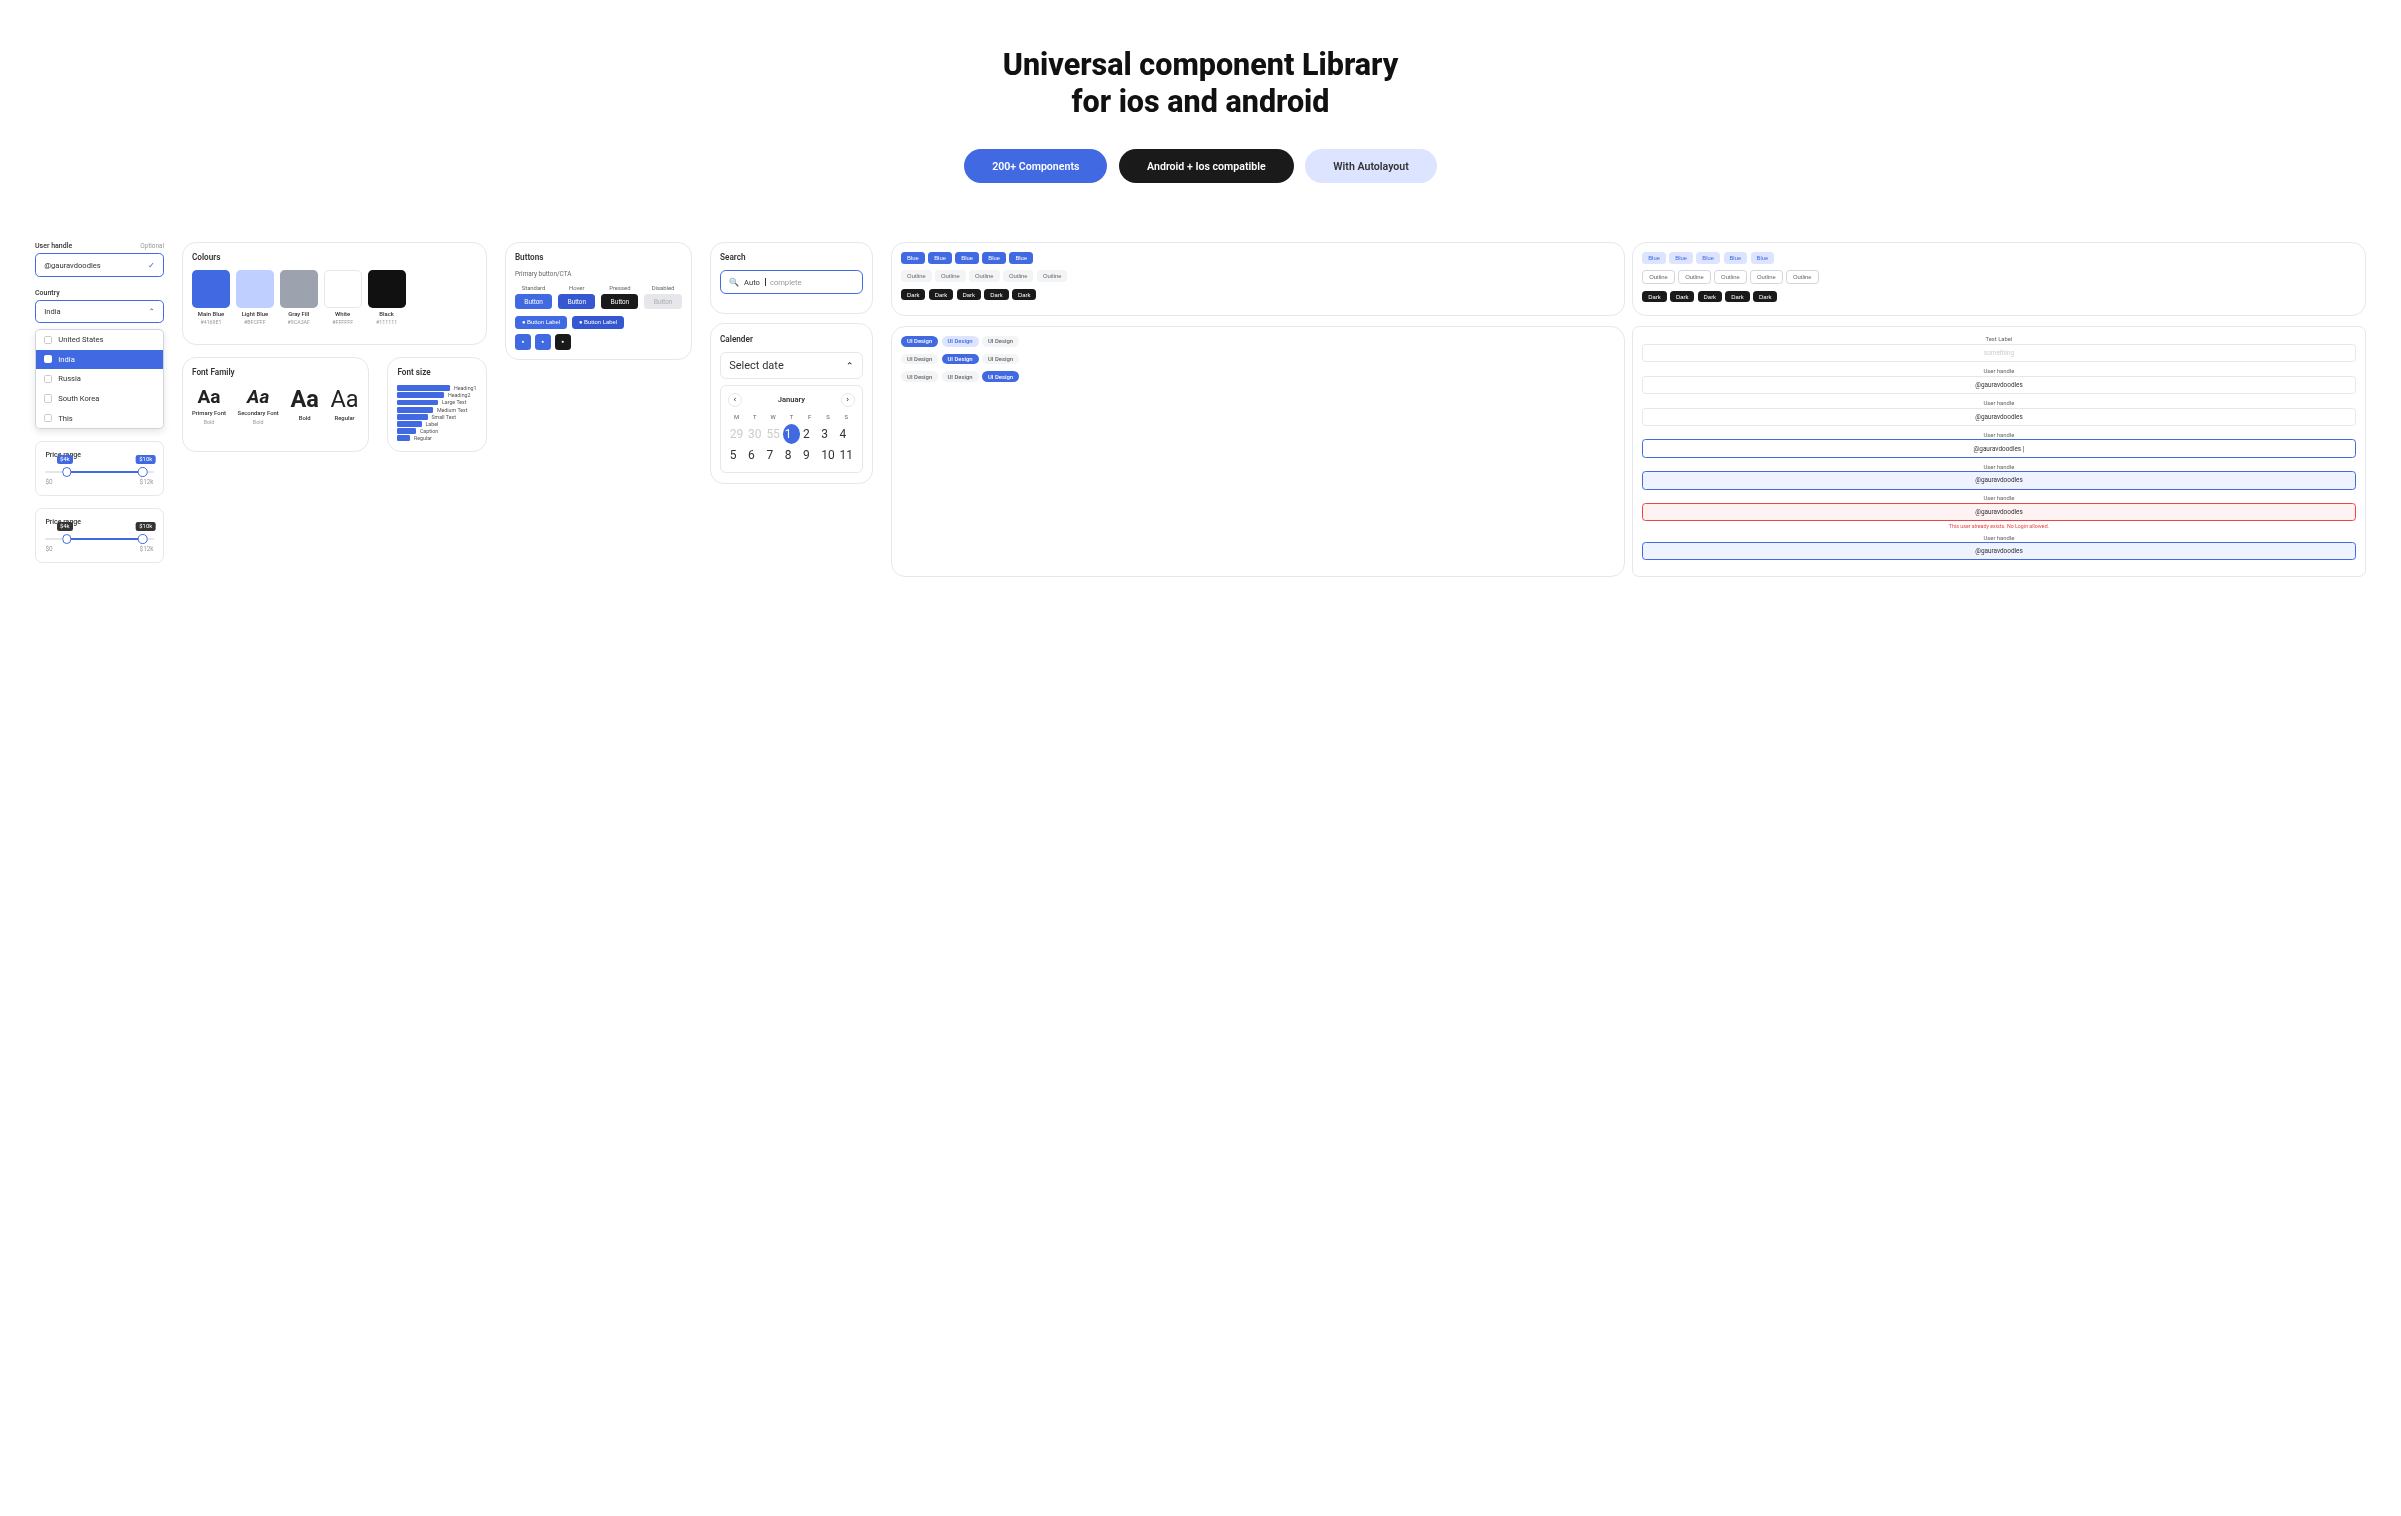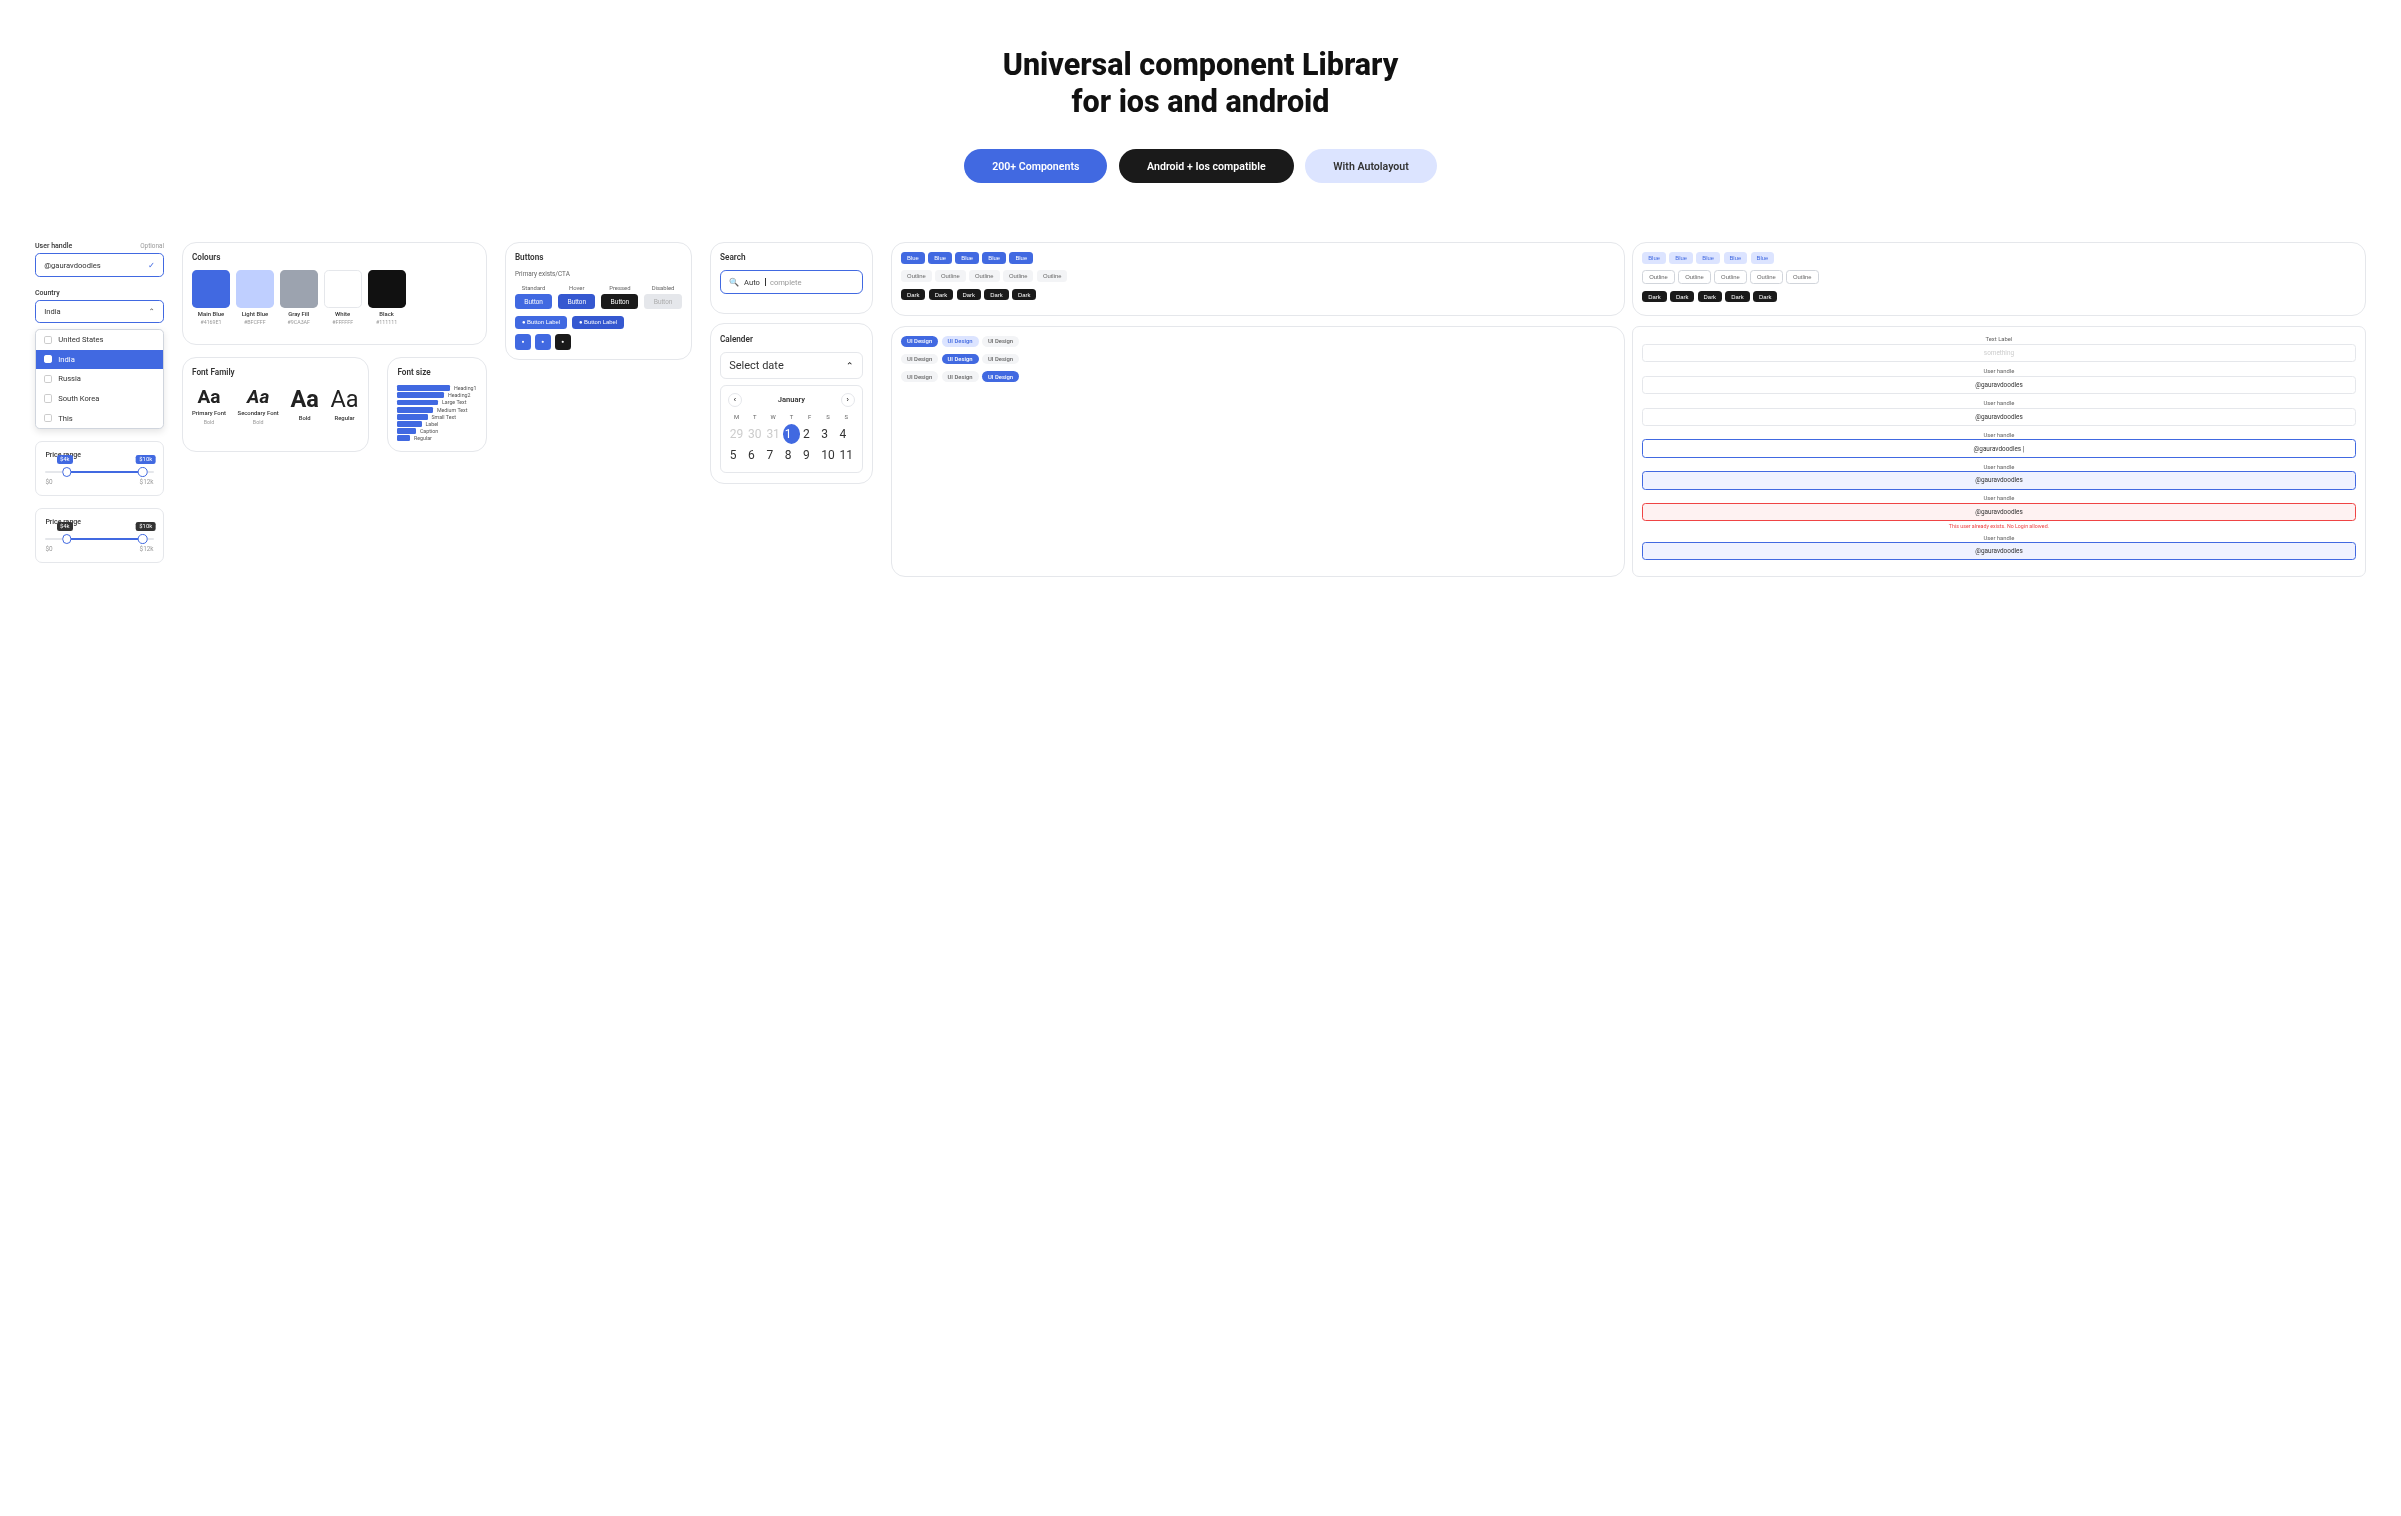--- a/index.html
+++ b/index.html
@@ -765,21 +765,21 @@
             <span class="font-size-label">Regular</span>
           </div>
         </div>
       </div>
     </div>
 
   </div>
 
   <div class="panel-card buttons-section" style="min-width:129px;">
     <div class="section-title">Buttons</div>
-    <div class="buttons-subtitle">Primary exists/CTA</div>
+    <div class="buttons-subtitle">Primary button/CTA</div>
 
     <div style="display:flex; gap:5.9px; margin-bottom:7px;">
       <div class="btn-col">
         <span class="btn-state-label">Standard</span>
         <button class="btn-primary">Button</button>
       </div>
       <div class="btn-col">
         <span class="btn-state-label">Hover</span>
         <button class="btn-primary" style="background:#3558d0;">Button</button>
       </div>
@@ -844,21 +844,21 @@
           <span class="cal-day-header">T</span>
           <span class="cal-day-header">W</span>
           <span class="cal-day-header">T</span>
           <span class="cal-day-header">F</span>
           <span class="cal-day-header">S</span>
           <span class="cal-day-header">S</span>
         </div>
         <div class="cal-days-grid">
           <span class="cal-day muted">29</span>
           <span class="cal-day muted">30</span>
-          <span class="cal-day muted">31</span>
+          <span class="cal-day muted">55</span>
           <span class="cal-day selected">1</span>
           <span class="cal-day">2</span>
           <span class="cal-day">3</span>
           <span class="cal-day">4</span>
           <span class="cal-day">5</span>
           <span class="cal-day">6</span>
           <span class="cal-day">7</span>
           <span class="cal-day">8</span>
           <span class="cal-day">9</span>
           <span class="cal-day">10</span>

